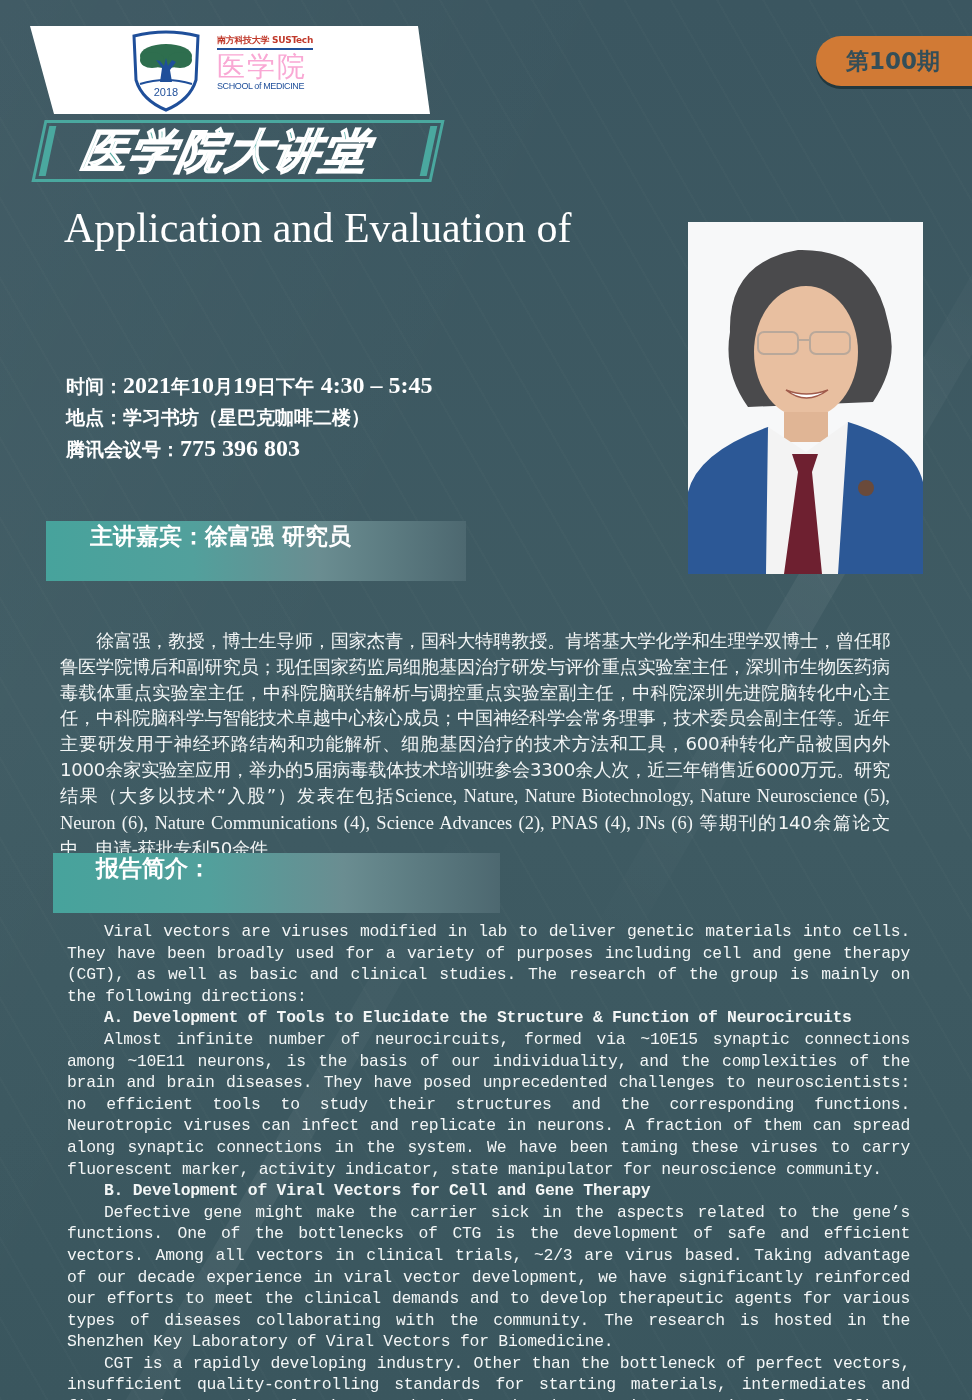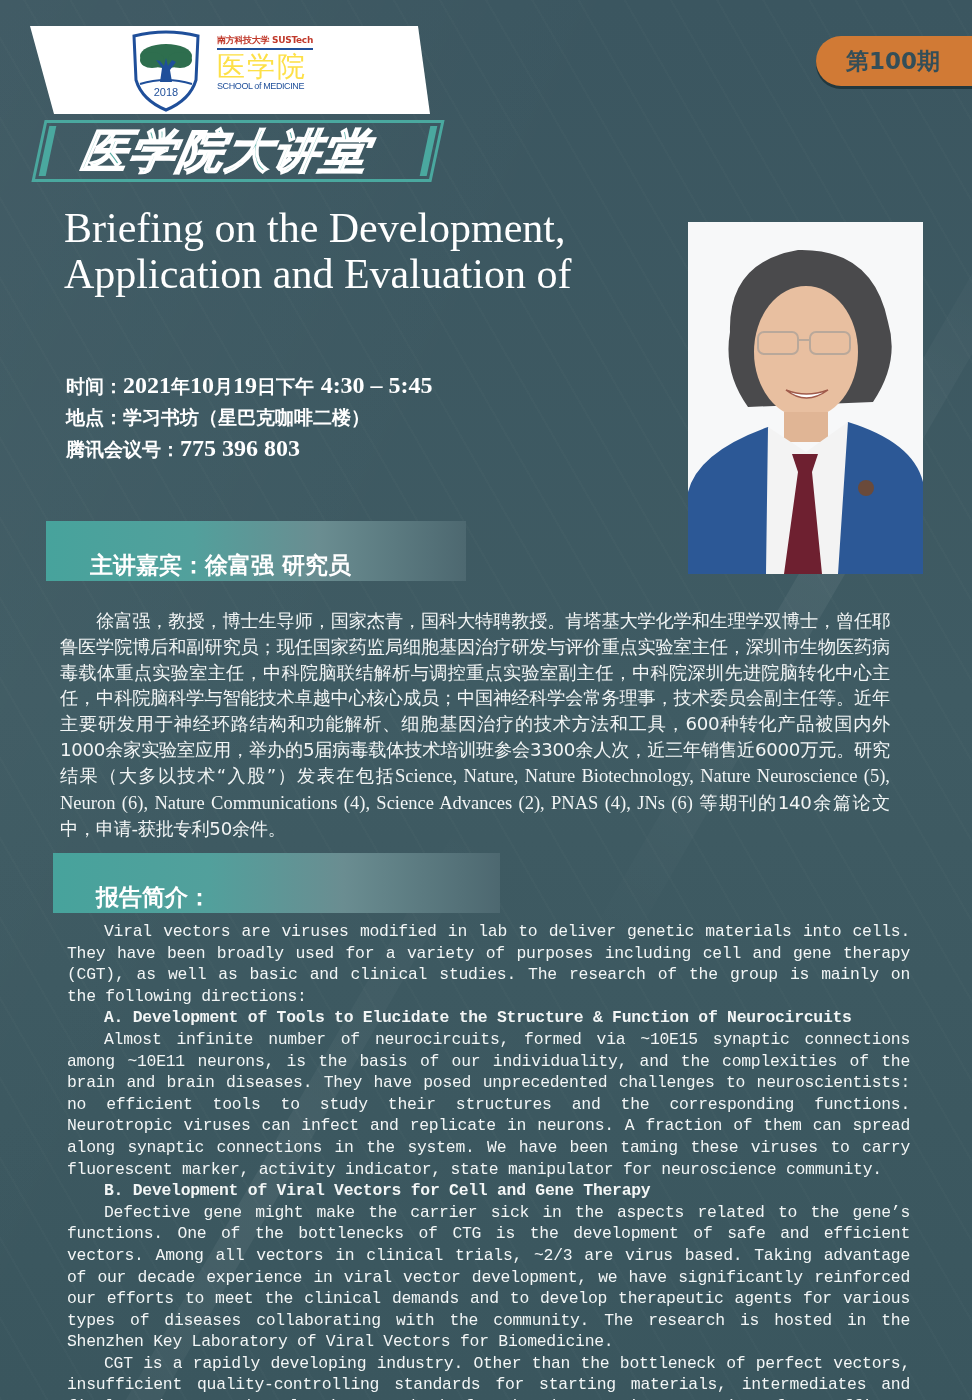--- a/index.html
+++ b/index.html
@@ -28,21 +28,21 @@
   }
   .shield {
     position: absolute; left: 130px; top: 30px; width: 72px; height: 82px;
   }
   .logo-text { position: absolute; left: 217px; top: 34px; }
   .logo-univ {
     font-family: "DejaVu Sans", sans-serif; font-size: 9px; color: #c0392b; font-weight: bold;
     border-bottom: 2px solid #1f4f9a; padding-bottom: 1px; white-space: nowrap; letter-spacing: -0.3px;
   }
   .logo-cn {
-    font-family: "DejaVu Serif", serif; font-size: 28px; color: #fde047; line-height: 34px; letter-spacing: 2px;
+    font-family: "DejaVu Serif", serif; font-size: 28px; color: #f9a8d4; line-height: 34px; letter-spacing: 2px;
   }
   .logo-en {
     font-family: "Liberation Sans", sans-serif; font-size: 9px; color: #1f4f9a; letter-spacing: -0.4px; margin-top: -3px;
   }
 
   
   .series-banner {
     position: absolute; left: 30px; top: 120px; width: 410px; height: 62px;
   }
   .series-frame {
@@ -91,29 +91,29 @@
   
   .photo {
     position: absolute; left: 688px; top: 222px; width: 235px; height: 352px;
     background: #f7f8f9; overflow: hidden;
   }
 
   
   .section-header {
     position: absolute; height: 60px;
     background: linear-gradient(90deg, #47a39c 0%, #52a09c 35%, #6a8d91 65%, #4d6870 100%);
-    display: flex; align-items: flex-end;
+    display: flex; align-items: flex-start;
   }
   .section-header span {
     font-size: 23px; font-weight: bold; color: #ffffff; white-space: nowrap;
   }
 
   
   .bio {
-    position: absolute; left: 60px; top: 608px; width: 830px;
+    position: absolute; left: 60px; top: 628px; width: 830px;
     font-size: 18.2px; line-height: 25.8px; color: #f2f5f5; text-align: justify; letter-spacing: -0.3px;
   }
   .bio .indent { display: inline-block; width: 36px; }
   .bio .en { font-family: "Liberation Serif", serif; font-size: 18.5px; letter-spacing: 0; }
 
   
   .abstract {
     position: absolute; left: 67px; top: 921px; width: 843px;
     font-family: Liberation Mono, monospace; font-size: 16.4px; line-height: 21.6px; color: #f3f6f6;
     text-align: justify; letter-spacing: -0.25px;
@@ -149,21 +149,20 @@
   <div class="series-frame"></div>
   <div class="series-inner"></div>
   <div class="series-text">医学院大讲堂</div>
 </div>
 
 <div class="issue-badge">
   <span>第100期</span>
 </div>
 
 <div class="title">
-  <div>Briefing on the Development,</div>
   <div>Application and Evaluation of</div>
 </div>
 
 <div class="info">
   <div class="info-line">
     <span>时间：</span><span class="num">2021</span><span>年</span><span class="num">10</span><span>月</span><span class="num">19</span><span>日下午 </span><span class="num">4:30 – 5:45</span>
   </div>
   <div class="info-line">
     <span>地点：</span><span>学习书坊（星巴克咖啡二楼）</span>
   </div>

